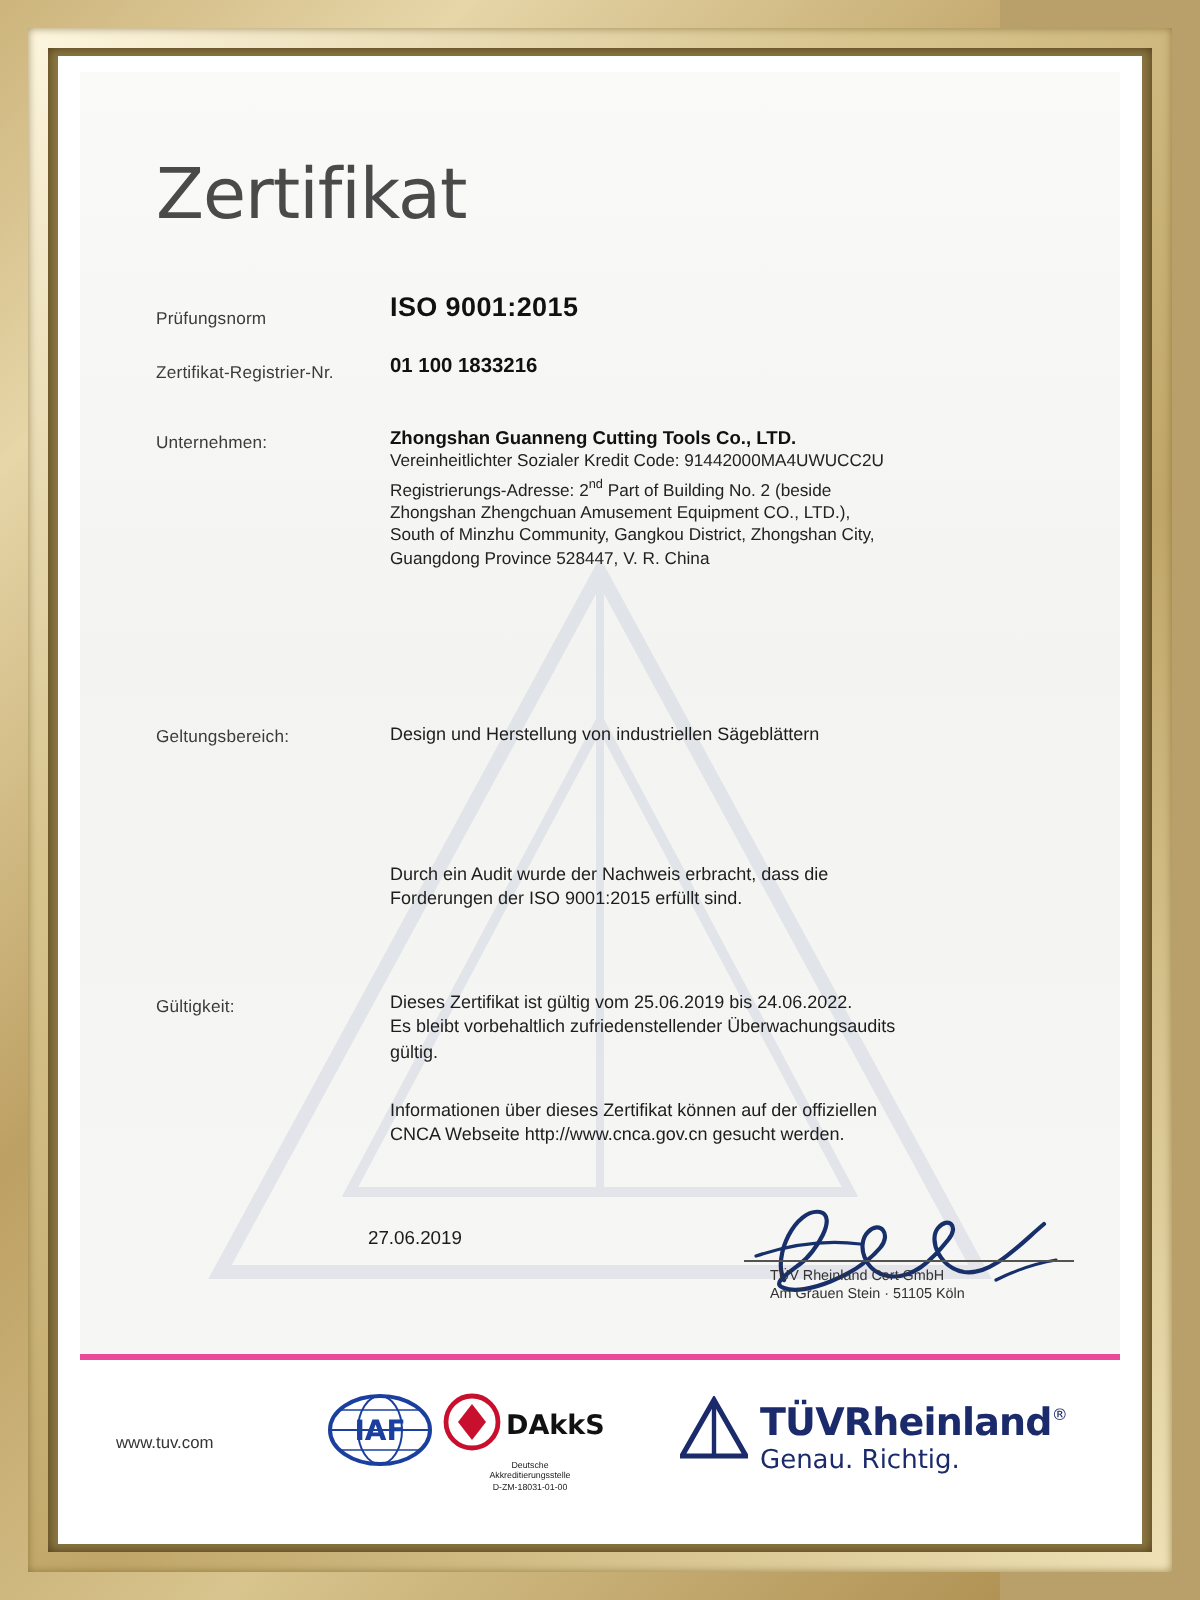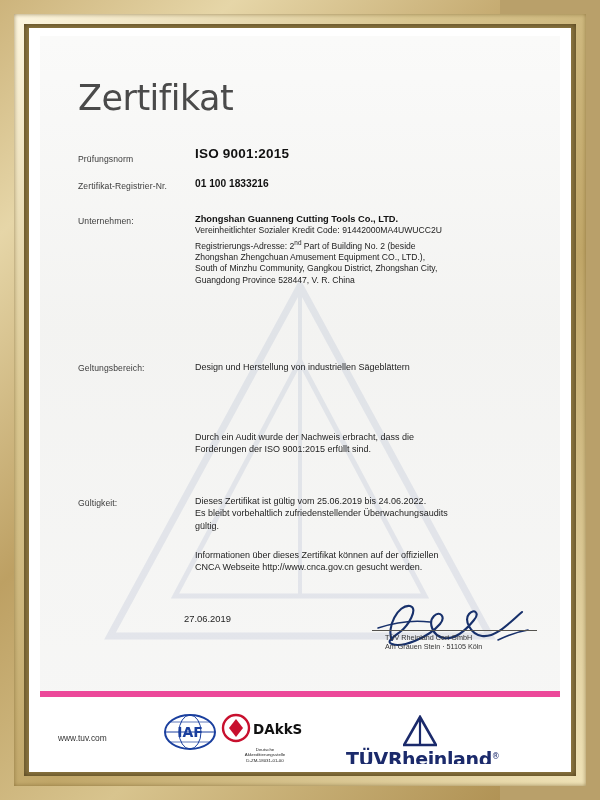--- a/index.html
+++ b/index.html
@@ -162,25 +162,25 @@
     width: 170px;
     font-size: 7.2px;
     color: #333;
     line-height: 9.4px;
   }
 
   
   .footer {
     position: absolute;
     left: 0;
-    top: 655px;
+    top: 641px;
     width: 520px;
     height: 88px;
     background: #ffffff;
-    border-top: 6px solid #ec4899;
+    border-top: 3px solid #ec4899;
   }
   .tuv-url {
     position: absolute;
     left: 18px;
     top: 36px;
     font-size: 8.4px;
     color: #333;
   }
   .iaf-logo {
     position: absolute;
@@ -190,22 +190,20 @@
   .dakks-logo {
     position: absolute;
     left: 180px;
     top: 14px;
   }
   .tuv-logo {
     position: absolute;
     left: 300px;
     top: 18px;
     display: flex;
-    align-items: center;
-    flex-direction: column;
   }
   .tuv-text {
     margin-left: 6px;
     font-size: 19px;
     font-weight: bold;
     color: #1b2a6b;
     letter-spacing: -.4px;
     line-height: 20px;
     font-family: "DejaVu Sans", sans-serif;
   }

